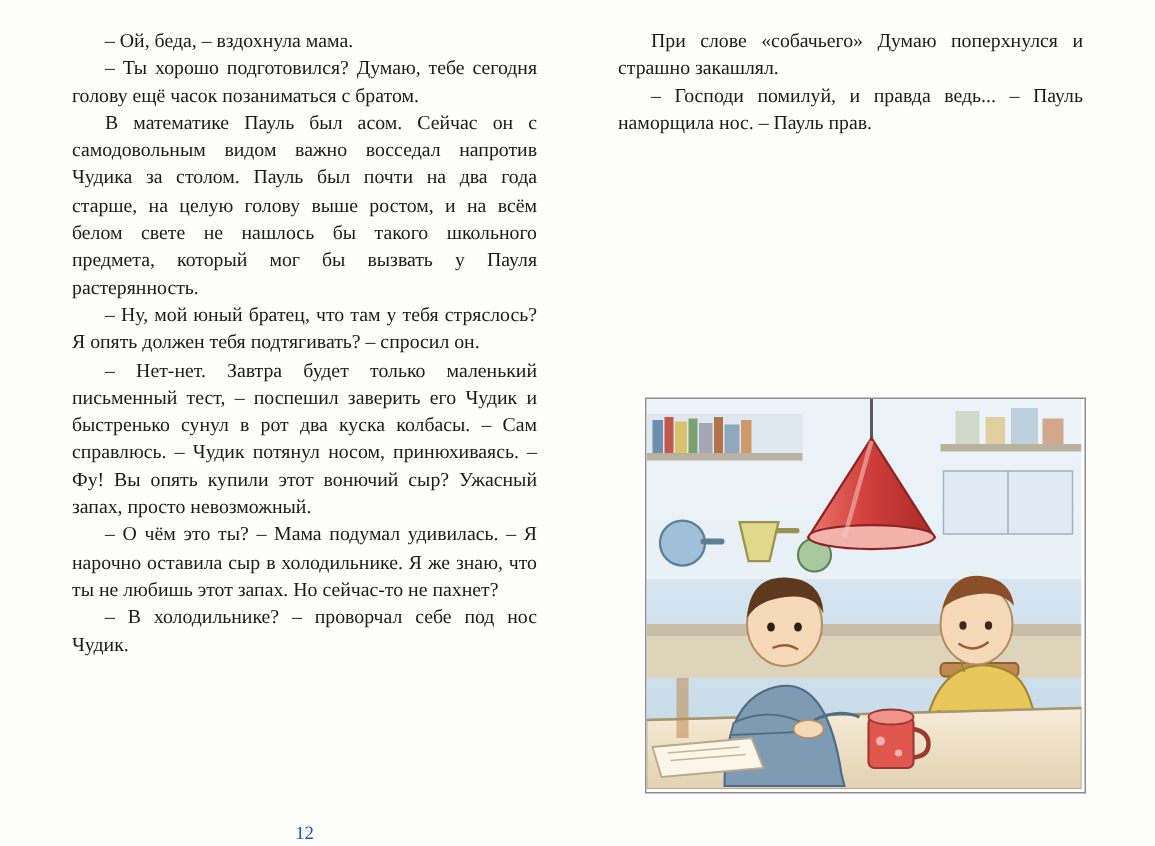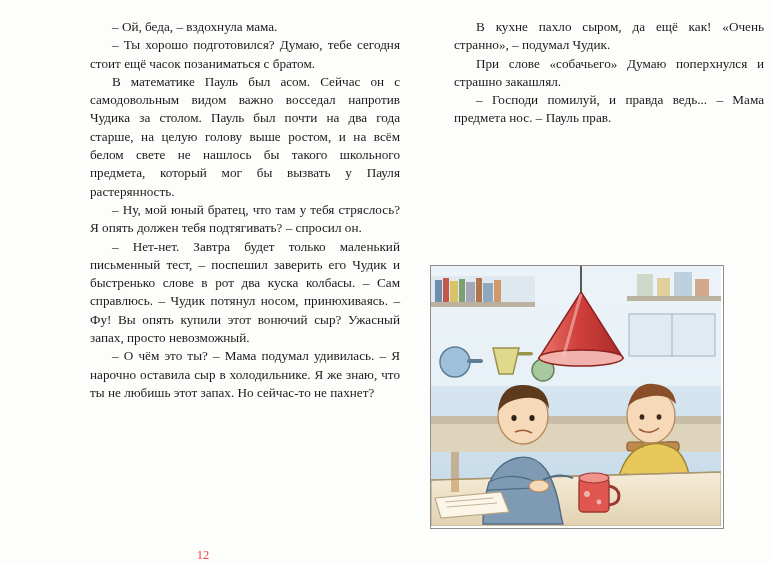--- a/index.html
+++ b/index.html
@@ -23,21 +23,20 @@
     position: absolute;
     top: 18px;
     left: 0;
     width: 770px;
     height: 520px;
   }
   .col {
     position: absolute;
     top: 0;
     width: 310px;
-    margin-left: 42px;
   }
   .col-left { left: 48px; }
   .col-right { left: 412px; }
 
   p.para {
     margin: 0;
     font-size: 13.2px;
     line-height: 18.3px;
     text-align: justify;
     text-indent: 22px;
@@ -45,21 +44,21 @@
     hyphens: manual;
   }
 
   .page-number {
     position: absolute;
     left: 48px;
     top: 548px;
     width: 310px;
     text-align: center;
     font-size: 12.5px;
-    color: #ef4444;
+    color: #1d4ed8;
   }
 
   
   .illus {
     position: absolute;
     left: 430px;
     top: 265px;
     width: 292px;
     height: 262px;
     border: 1px solid #8d8d8d;
@@ -69,31 +68,31 @@
   .illus svg { display: block; }
 </style>
 </head>
 <body>
 
 <div class="page">
   <div class="spread">
 
     <div class="col col-left">
       <p class="para">– Ой, беда, – вздохнула мама.</p>
-      <p class="para">– Ты хорошо подготовился? Думаю, тебе сегодня стоит ещё часок позаниматься с братом.</p>
+      <p class="para">– Ты хорошо подготовился? Думаю, тебе сегодня голову ещё часок позаниматься с братом.</p>
       <p class="para">В математике Пауль был асом. Сейчас он с самодовольным видом важно восседал напротив Чудика за столом. Пауль был почти на два года старше, на целую голову выше ростом, и на всём белом свете не нашлось бы такого школьного предмета, который мог бы вызвать у Пауля растерянность.</p>
       <p class="para">– Ну, мой юный братец, что там у тебя стряслось? Я опять должен тебя подтягивать? – спросил он.</p>
-      <p class="para">– Нет-нет. Завтра будет только маленький письменный тест, – поспешил заверить его Чудик и быстренько слове в рот два куска колбасы. – Сам справлюсь. – Чудик потянул носом, принюхиваясь. – Фу! Вы опять купили этот вонючий сыр? Ужасный запах, просто невозможный.</p>
+      <p class="para">– Нет-нет. Завтра будет только маленький письменный тест, – поспешил заверить его Чудик и быстренько сунул в рот два куска колбасы. – Сам справлюсь. – Чудик потянул носом, принюхиваясь. – Фу! Вы опять купили этот вонючий сыр? Ужасный запах, просто невозможный.</p>
       <p class="para">– О чём это ты? – Мама подумал удивилась. – Я нарочно оставила сыр в холодильнике. Я же знаю, что ты не любишь этот запах. Но сейчас-то не пахнет?</p>
+      <p class="para">– В холодильнике? – проворчал себе под нос Чудик.</p>
     </div>
 
     <div class="col col-right">
-      <p class="para">В кухне пахло сыром, да ещё как! «Очень странно», – подумал Чудик.</p>
       <p class="para">При слове «собачьего» Думаю поперхнулся и страшно закашлял.</p>
-      <p class="para">– Господи помилуй, и правда ведь... – Мама предмета нос. – Пауль прав.</p>
+      <p class="para">– Господи помилуй, и правда ведь... – Пауль наморщила нос. – Пауль прав.</p>
     </div>
 
   </div>
 
   <div class="page-number">12</div>
 
   <div class="illus">
     <svg width="290" height="260" viewBox="0 0 290 260">
       <defs>
         <linearGradient id="wallG" x1="0" y1="0" x2="0" y2="1">

